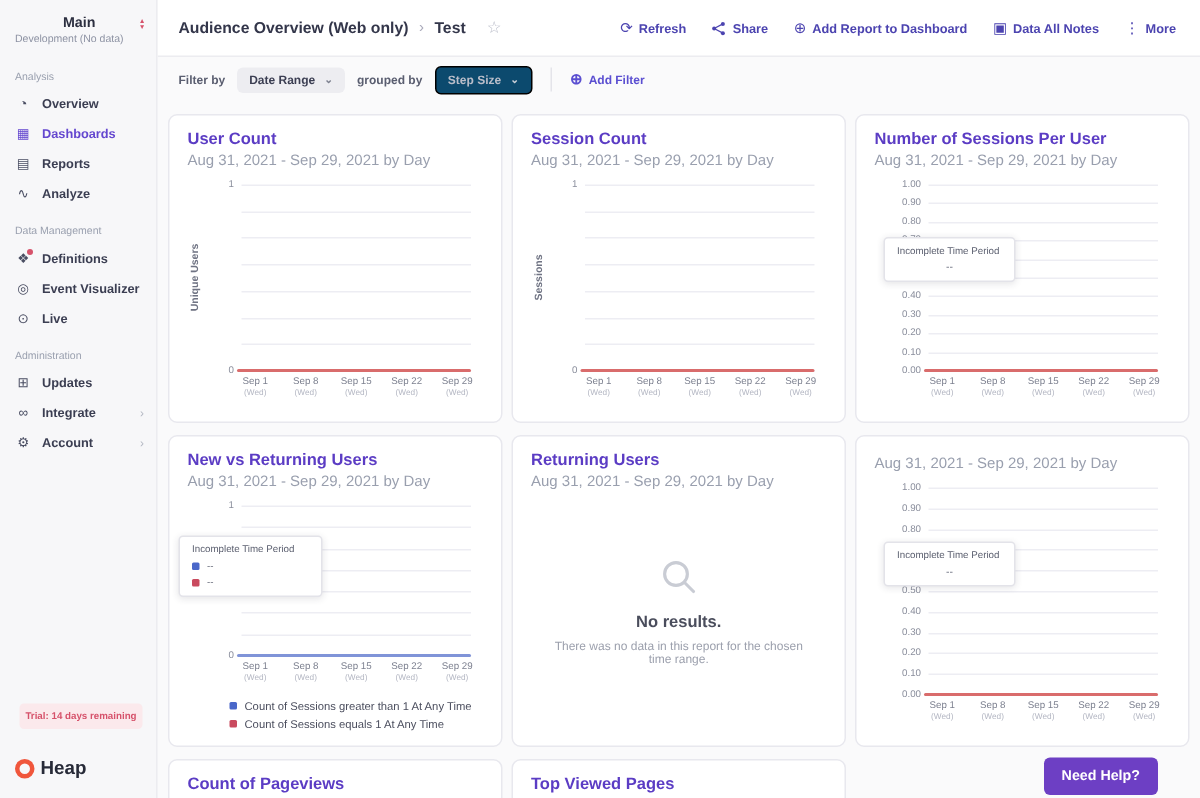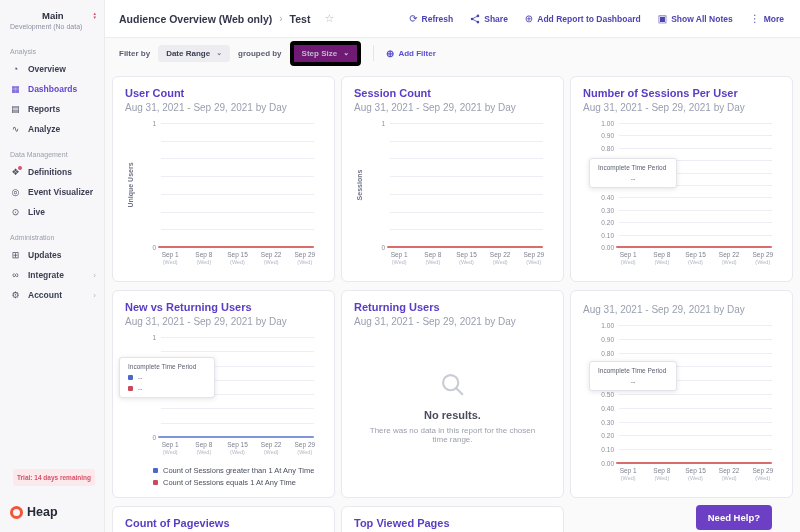--- a/index.html
+++ b/index.html
@@ -31,21 +31,21 @@
   .star { font-size:11px; color:#b9bcc8; margin-left:14px; cursor:pointer; }
   .actions { margin-left:auto; display:flex; align-items:center; gap:17px; }
   .action { display:flex; align-items:center; gap:4px; font-size:8.5px; font-weight:bold; color:#4c44b0; cursor:pointer; white-space:nowrap; }
   .action .ic { font-size:10px; font-weight:normal; }
   .share-svg { width:10px; height:10px; display:block; }
 
   .filterbar { height:30px; display:flex; align-items:center; gap:8px; padding:0 14px; }
   .flabel { font-size:8px; font-weight:bold; color:#5a5e70; }
   .pill { display:flex; align-items:center; gap:6px; font-size:8px; font-weight:bold; color:#3b3e52; background:#ededf1; border-radius:4px; padding:4px 8px; cursor:pointer; }
   .pill .caret { font-size:7px; color:#7d8190; }
-  .pill.disabled { background:#701a75; border:4px solid #000000; color:#b9bdc9; cursor:default; }
+  .pill.disabled { background:#0c4a6e; border:1px solid #000000; color:#b9bdc9; cursor:default; }
   .pill.disabled .caret { color:#ccd0d8; }
   .vdiv { width:1px; height:16px; background:#e4e4ea; margin:0 4px; }
   .addfilter { display:flex; align-items:center; gap:4px; font-size:8px; font-weight:bold; color:#5b4fd1; cursor:pointer; }
   .addfilter .ic { font-size:10px; }
 
   
   .content { position:absolute; top:68px; left:0; right:0; bottom:0; overflow:hidden; }
   .cards { display:grid; grid-template-columns:repeat(3,1fr); grid-template-rows:206px 208px 80px; gap:8px 6px; margin:8px 7px 0 7px; }
   .card { background:#fff; border:1px solid #e8e8ee; border-radius:6px; padding:10px 12px 10px 12px; display:flex; flex-direction:column; min-height:0; position:relative; }
   .card-title { font-size:11px; font-weight:bold; color:#5b3cc4; cursor:pointer; }
@@ -165,21 +165,21 @@
           <path d="M2.5 6 L9.5 2.3 M2.5 6 L9.5 9.7" stroke="#4c44b0" stroke-width="1"></path>
         </svg>
         <span>Share</span>
       </span>
       <span class="action">
         <span class="ic">⊕</span>
         <span>Add Report to Dashboard</span>
       </span>
       <span class="action">
         <span class="ic">▣</span>
-        <span>Show All Notes</span>
+        <span>Data All Notes</span>
       </span>
       <span class="action">
         <span class="ic">⋮</span>
         <span>More</span>
       </span>
     </div>
   </header>
 
   <div class="filterbar">
     <span class="flabel">Filter by</span>

